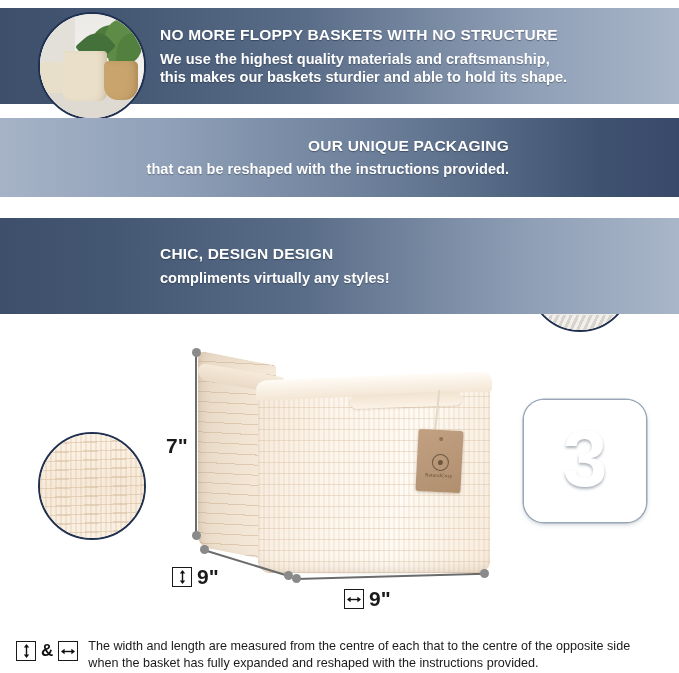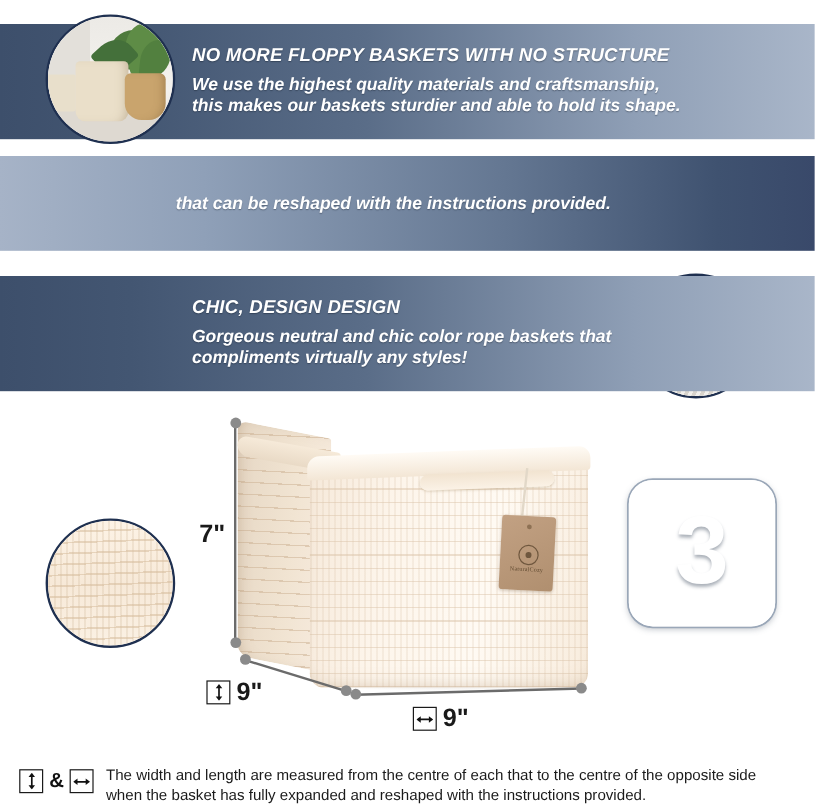--- a/index.html
+++ b/index.html
@@ -20,24 +20,23 @@
     position: absolute;
     left: 0;
     width: 679px;
   }
   #feature-1 { top: 8px;   height: 96px; }
   #feature-2 { top: 118px; height: 79px; }
   #feature-3 { top: 218px; height: 96px; }
 
   .banner {
     position: absolute;
-    top: 12px;
+    top: 0;
     height: 100%;
     box-sizing: border-box;
-    font-style: italic;
   }
   .banner-ltr {
     left: 0;
     right: 0;
     background: linear-gradient(to right, #3d4f6b 0%, #435672 16%, #5a6d88 45%, #8f9fb6 78%, #a9b6c9 100%);
   }
   .banner-rtl {
     left: 0;
     right: 0;
     background: linear-gradient(to right, #a6b3c7 0%, #8fa0b8 25%, #647792 62%, #3f5270 88%, #39496a 100%);
@@ -285,20 +284,21 @@
       <div class="p1-towel"></div>
       <div class="p1-basket"></div>
       <div class="p1-pot"></div>
     </div>
   </div>
 </div>
 
 <div class="feature-block" id="feature-2">
   <div class="banner banner-rtl">
     <div class="banner-text right">
+      <p class="banner-title">OUR UNIQUE PACKAGING</p>
       <p class="banner-body">
         <span>that can be reshaped with the instructions provided.</span>
       </p>
     </div>
   </div>
   <div class="photo-circle" id="photo-2">
     <div class="photo-inner">
       <div class="p2-bg"></div>
       <div class="p2-bear"></div>
       <div class="p2-frame"></div>
@@ -312,21 +312,20 @@
       <div class="p2-floor"></div>
     </div>
   </div>
 </div>
 
 <div class="feature-block" id="feature-3">
   <div class="banner banner-ltr">
     <div class="banner-text left">
       <p class="banner-title">CHIC, DESIGN DESIGN</p>
       <p class="banner-body">
-        <span>Gorgeous neutral and chic color rope baskets that</span>
         <span>compliments virtually any styles!</span>
       </p>
     </div>
   </div>
   <div class="photo-circle" id="photo-3">
     <div class="photo-inner">
       <div class="p3-bg"></div>
     </div>
   </div>
 </div>

